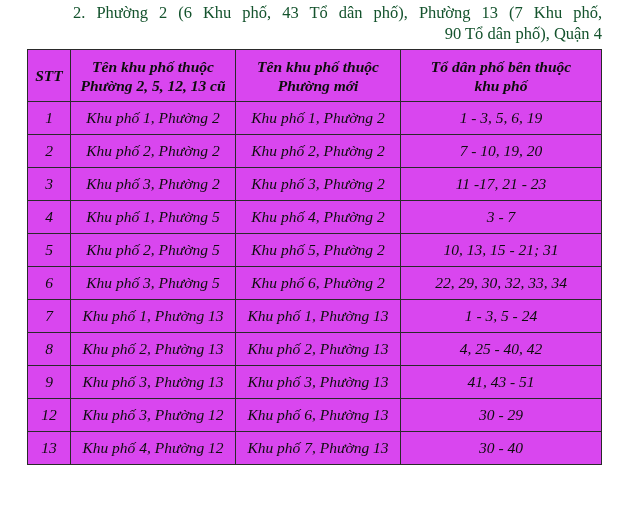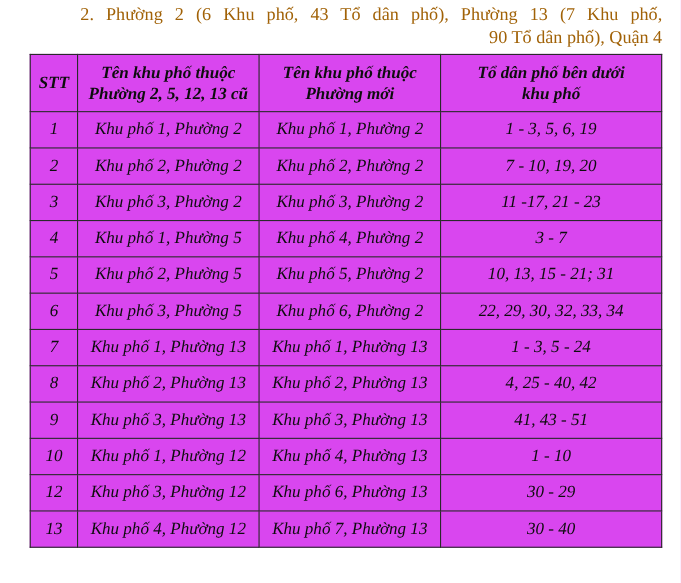--- a/index.html
+++ b/index.html
@@ -18,21 +18,21 @@
 
   
   .heading {
     position: absolute;
     left: 27px;
     top: 2px;
     width: 575px;
     font-size: 16.5px;
     line-height: 21px;
     text-align: justify;
-    color: #a16207;
+    color: #14532d;
   }
   .heading .lead {
     display: inline-block;
     width: 46px;
   }
   .heading-line1 {
     text-align: justify;
     text-align-last: justify;
     white-space: normal;
   }
@@ -97,21 +97,21 @@
       <th><span>STT</span></th>
       <th>
         <div>Tên khu phố thuộc</div>
         <div>Phường 2, 5, 12, 13 cũ</div>
       </th>
       <th>
         <div>Tên khu phố thuộc</div>
         <div>Phường mới</div>
       </th>
       <th>
-        <div>Tổ dân phố bên dưới</div>
+        <div>Tổ dân phố bên thuộc</div>
         <div>khu phố</div>
       </th>
     </tr>
   </thead>
   <tbody id="table-body">
       <tr>
         <td>1</td>
         <td>Khu phố 1, Phường 2</td>
         <td>Khu phố 1, Phường 2</td>
         <td>1 - 3, 5, 6, 19</td>
@@ -158,26 +158,20 @@
         <td>Khu phố 2, Phường 13</td>
         <td>4, 25 - 40, 42</td>
       </tr>
       <tr>
         <td>9</td>
         <td>Khu phố 3, Phường 13</td>
         <td>Khu phố 3, Phường 13</td>
         <td>41, 43 - 51</td>
       </tr>
       <tr>
-        <td>10</td>
-        <td>Khu phố 1, Phường 12</td>
-        <td>Khu phố 4, Phường 13</td>
-        <td>1 - 10</td>
-      </tr>
-      <tr>
         <td>12</td>
         <td>Khu phố 3, Phường 12</td>
         <td>Khu phố 6, Phường 13</td>
         <td>30 - 29</td>
       </tr>
       <tr>
         <td>13</td>
         <td>Khu phố 4, Phường 12</td>
         <td>Khu phố 7, Phường 13</td>
         <td>30 - 40</td>

